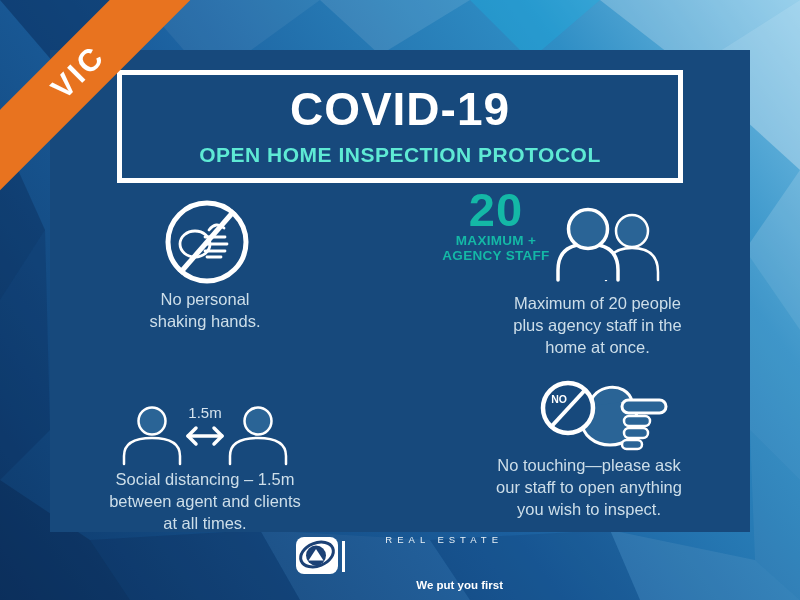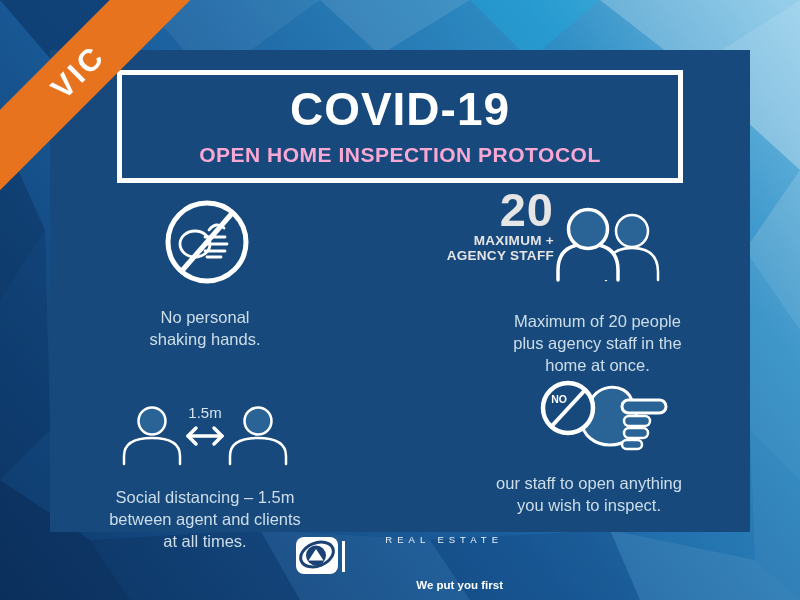--- a/index.html
+++ b/index.html
@@ -12,26 +12,26 @@
           transform:translate(-50%,-50%) rotate(-45deg);
           display:flex;align-items:center;justify-content:center;}
   .ribbon-label{color:#fff;font-size:31px;font-weight:bold;letter-spacing:3px;}
   
   .panel{position:absolute;left:50px;top:50px;width:700px;height:482px;
          background:var(--panel,#17497C);}
   .title-box{position:absolute;left:67px;top:20px;width:556px;height:103px;
              border:5px solid #fff;display:flex;flex-direction:column;
              align-items:center;justify-content:center;}
   .title{font-size:46px;font-weight:bold;color:#fff;letter-spacing:1px;line-height:1;}
-  .subtitle{font-size:21px;font-weight:bold;color:#f9a8d4;letter-spacing:.5px;margin-top:11px;}
+  .subtitle{font-size:21px;font-weight:bold;color:#5eead4;letter-spacing:.5px;margin-top:11px;}
   .caption{position:absolute;text-align:center;color:var(--caption,#CDDEE9);
-           font-size:16.5px;line-height:22px;margin-top:18px;}
+           font-size:16.5px;line-height:22px;}
   .caption span{display:block;}
   .icon-abs{position:absolute;}
-  .stat-block{position:absolute;left:388px;top:138px;width:116px;text-align:right;color:#e5e5e5;}
+  .stat-block{position:absolute;left:388px;top:138px;width:116px;text-align:center;color:#14b8a6;}
   .stat-number{font-size:47px;font-weight:bold;line-height:.95;letter-spacing:1px;}
   .stat-sub{font-size:13.5px;font-weight:bold;letter-spacing:.3px;line-height:15px;}
   
   .logo-sep{position:absolute;left:342px;top:541px;width:3px;height:31px;background:#fff;}
   .brand-text{position:absolute;left:350px;top:540px;width:155px;color:#fff;
               font-size:24px;font-weight:bold;letter-spacing:-1px;white-space:nowrap;}
   .brand-text .b2{margin-left:4px;}
   .brand-sub{position:absolute;left:350px;top:534px;width:153px;text-align:right;
              color:#e8f1f7;font-size:9.5px;letter-spacing:5px;white-space:nowrap;}
   .tagline{position:absolute;left:350px;top:579px;width:153px;text-align:right;
@@ -136,20 +136,21 @@
       <rect x="90" y="30" width="44" height="13" rx="6.5" fill="var(--head_fill,#2A6496)" stroke="#fff" stroke-width="3"></rect>
       <rect x="92" y="46" width="26" height="10" rx="5" fill="var(--head_fill,#2A6496)" stroke="#fff" stroke-width="2.5"></rect>
       <rect x="92" y="58" width="24" height="10" rx="5" fill="var(--head_fill,#2A6496)" stroke="#fff" stroke-width="2.5"></rect>
       <rect x="90" y="70" width="20" height="9" rx="4.5" fill="var(--head_fill,#2A6496)" stroke="#fff" stroke-width="2.5"></rect>
       <circle cx="36" cy="38" r="25" fill="var(--panel,#17497C)" stroke="#fff" stroke-width="4.5"></circle>
       <text x="27" y="33" text-anchor="middle" font-size="10.5" font-weight="bold" fill="#fff">NO</text>
       <line x1="54" y1="19" x2="18" y2="58" stroke="#fff" stroke-width="4"></line>
     </svg>
 
     <div class="caption" style="left:425px;top:404px;width:228px">
+      <span>No touching—please ask</span>
       <span>our staff to open anything</span>
       <span>you wish to inspect.</span>
     </div>
   </div>
 
   <div class="ribbon">
     <span class="ribbon-label">VIC</span>
   </div>
 
   <svg class="icon-abs" style="position:absolute;left:296px;top:537px" width="42" height="37" viewBox="0 0 42 37">

